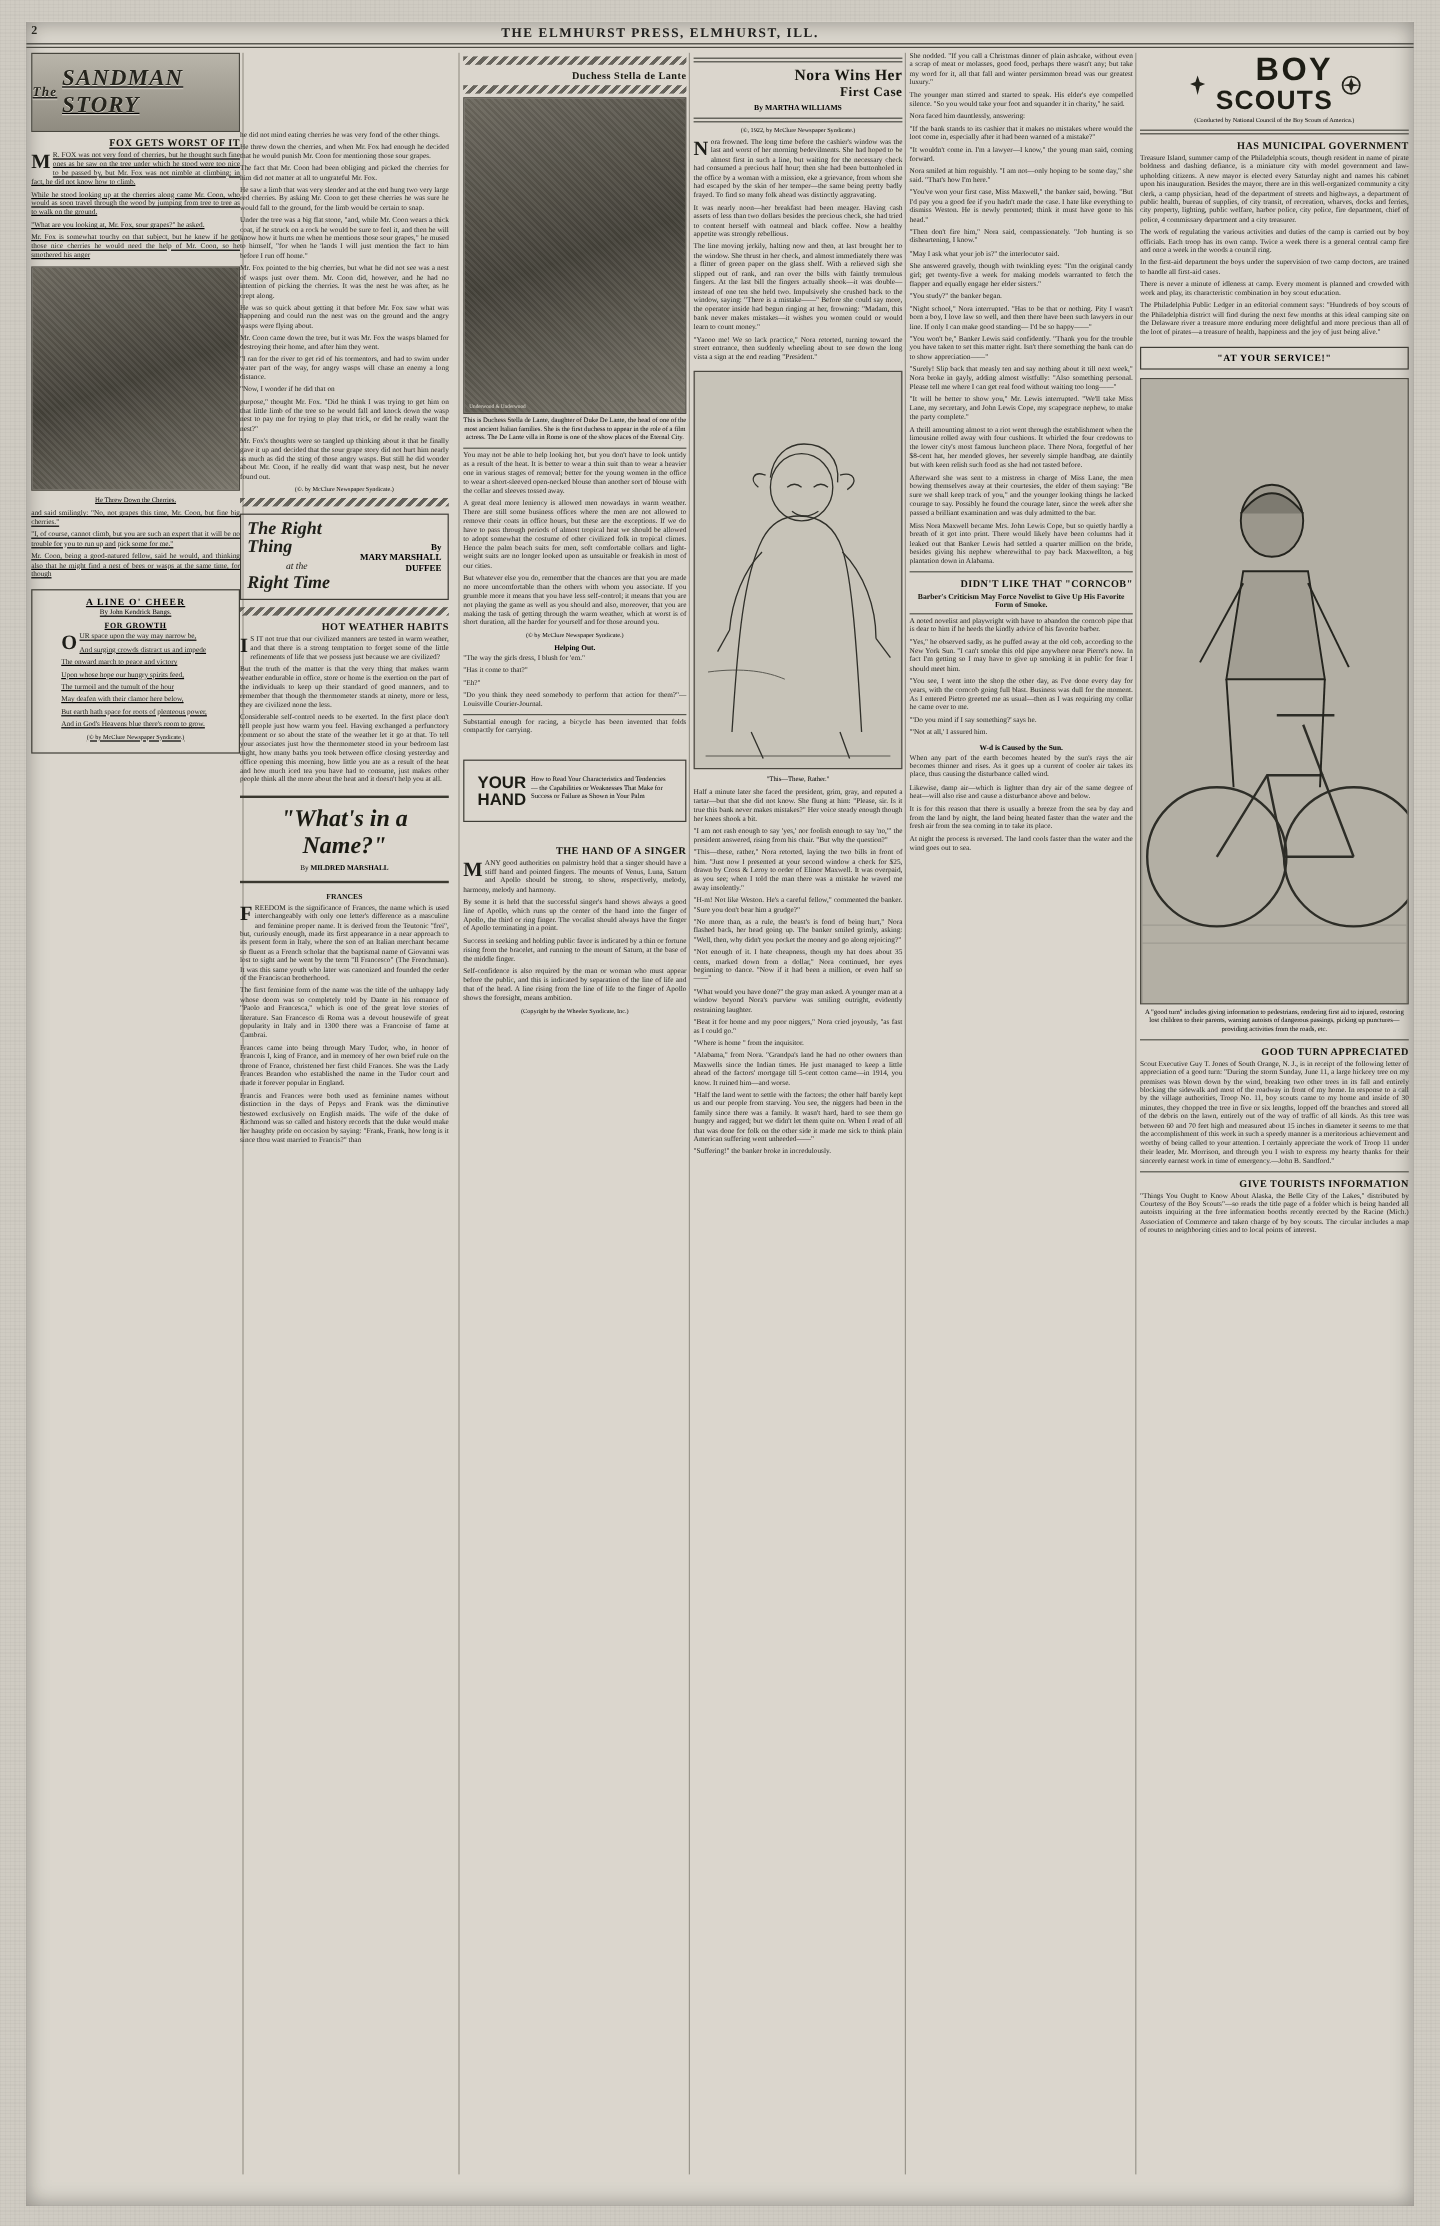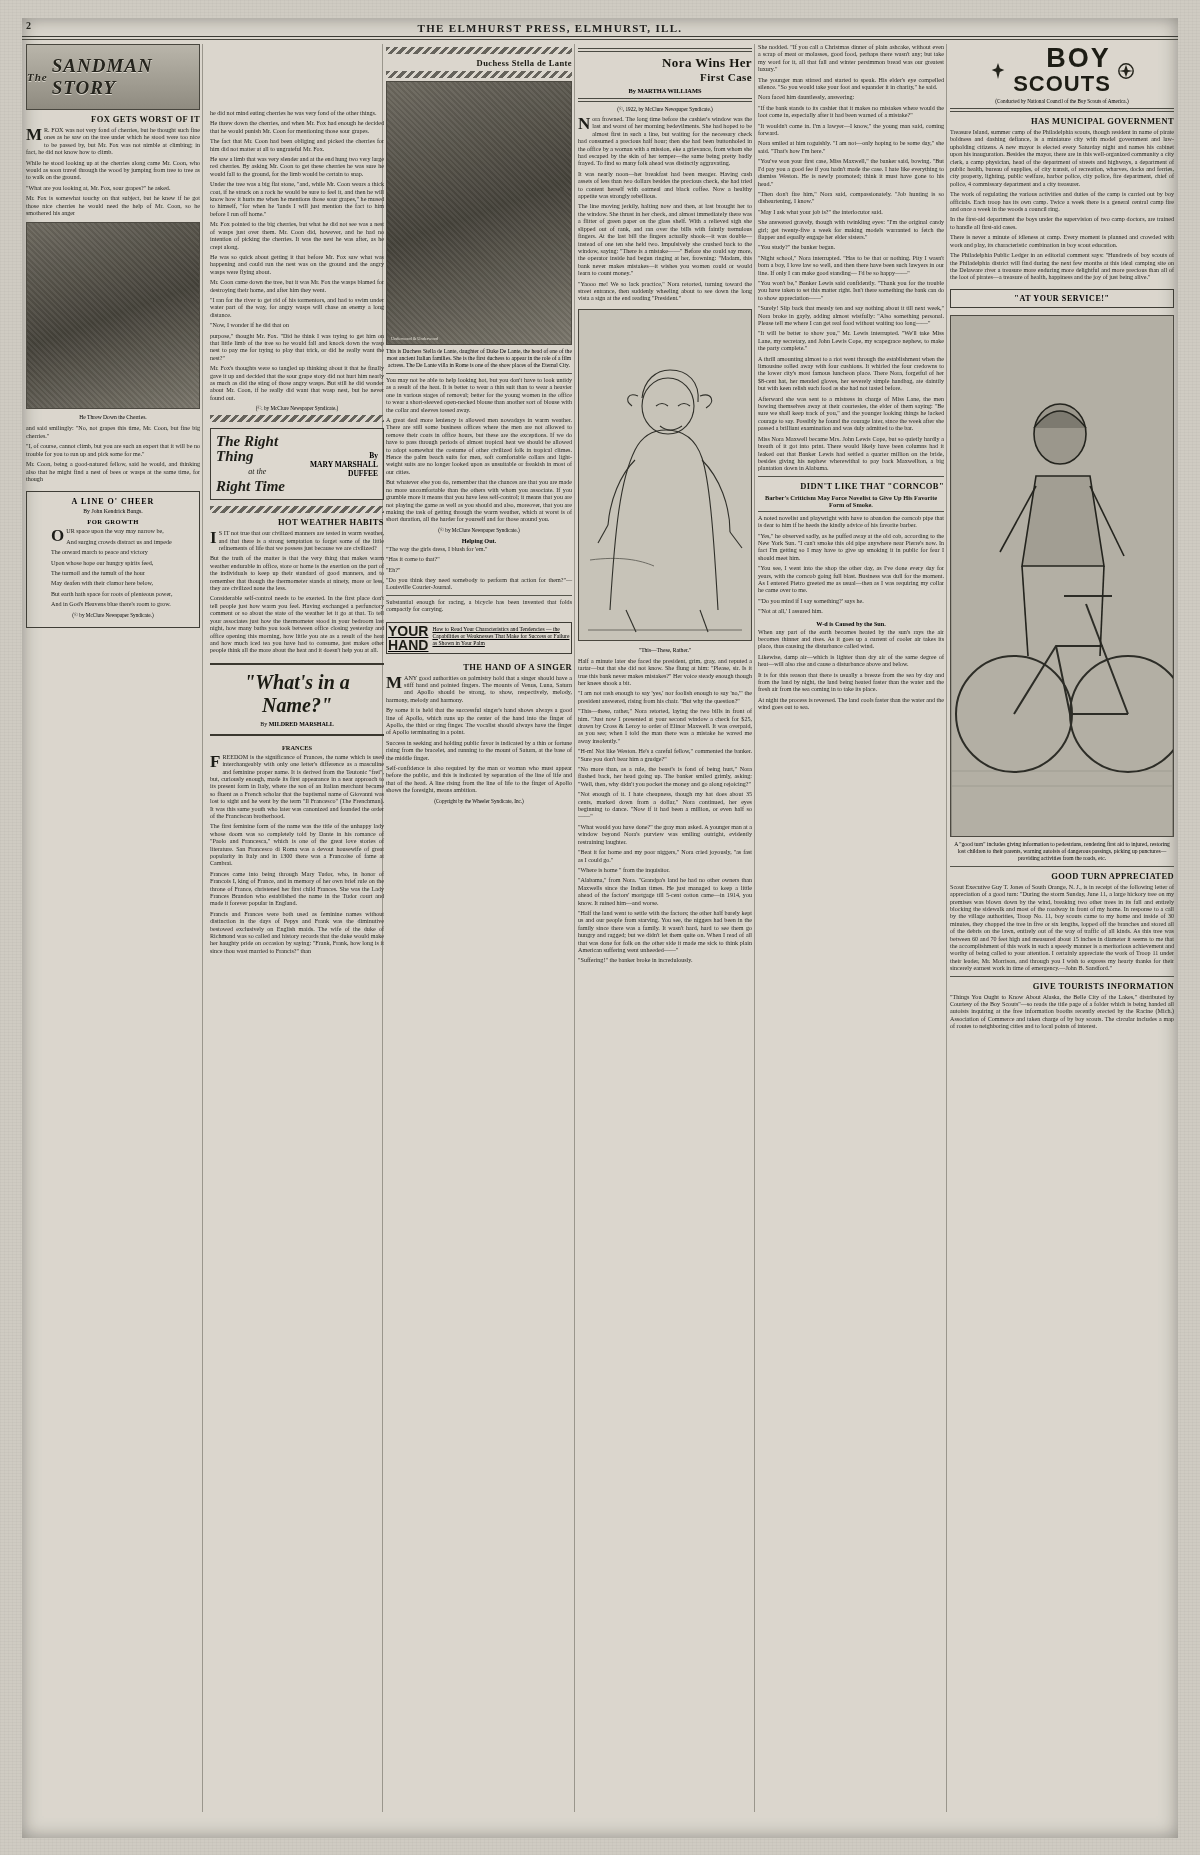--- a/index.html
+++ b/index.html
@@ -27,22 +27,22 @@
   }
   .folio{
     position:absolute;left:26px;top:20px;font-size:10px;color:#26261f;font-weight:bold;
   }
   .rule{
     position:absolute;left:22px;top:36px;width:1156px;height:2px;
     border-top:1px solid #3a3a34;border-bottom:1px solid #4a4a42;
   }
   .cols{position:absolute;left:26px;top:44px;width:1148px;height:1768px;}
   .col{position:absolute;top:0;height:100%;}
-  .c1{left:0;width:174px;}
-  .c2{left:184px;width:174px;}
+  .c1{left:0;width:174px;text-decoration:underline;}
+  .c2{left:174px;width:174px;}
   .c3{left:360px;width:186px;}
   .c4{left:552px;width:174px;}
   .c5{left:732px;width:186px;}
   .c6{left:924px;width:224px;}
   .vline{position:absolute;top:0;width:1px;height:1768px;background:#9a968c;}
   p{margin:0 0 3px 0;font-size:6.1px;line-height:7.4px;text-align:justify;color:#1d1d18;
     font-family:"Liberation Serif", serif; -webkit-hyphens:auto;hyphens:auto;}
   .drop::first-letter{font-size:17px;line-height:14px;float:left;padding:1px 2px 0 0;font-weight:bold;}
   h2.head{font-size:8.5px;margin:4px 0 3px 0;text-align:right;font-weight:bold;letter-spacing:0.4px;color:#16160f;}
   h3.sub{font-size:6.4px;margin:2px 0 3px 0;text-align:center;font-weight:bold;color:#16160f;}
@@ -85,21 +85,21 @@
   .whatsname .title{font-size:20px;font-weight:bold;font-style:italic;text-align:center;color:#1b1b13;}
   .whatsname .meta{font-size:6px;text-align:center;margin-top:3px;line-height:8px;}
   .rt-logo{
     border:1px solid #3f3d36;padding:5px;margin:6px 0;background:rgba(255,255,255,0.06);
     display:flex;align-items:center;justify-content:space-between;
   }
   .rt-logo .t{font-style:italic;font-weight:bold;font-size:15px;line-height:15px;color:#20201a;}
   .rt-logo .t small{font-size:8px;font-style:italic;font-weight:normal;display:block;text-align:center;}
   .rt-logo .a{font-size:7.5px;font-weight:bold;line-height:9px;text-align:right;}
   .yourhand{
-    border:1px solid #3f3d36;padding:1px;margin:8px 0;text-decoration:underline;
+    border:1px solid #3f3d36;padding:11px;margin:19px 0;
   }
   .yourhand .yh{font-family:"Liberation Sans", sans-serif;font-weight:bold;font-size:14px;line-height:14px;color:#1c1c15;}
   .yourhand .txt{font-size:5.6px;line-height:7px;margin-top:2px;}
   .smallhead{font-size:6.2px;font-weight:bold;text-align:center;margin:4px 0 2px;}
   .svcbox{border:1px solid #3f3d36;text-align:center;font-weight:bold;font-size:8px;padding:4px 0;margin:7px 0;letter-spacing:.6px;}
   .cartoon{border:1px solid #4a473f;background:#c3bfb4;position:relative;overflow:hidden;}
 </style>
 </head>
 <body>
 

